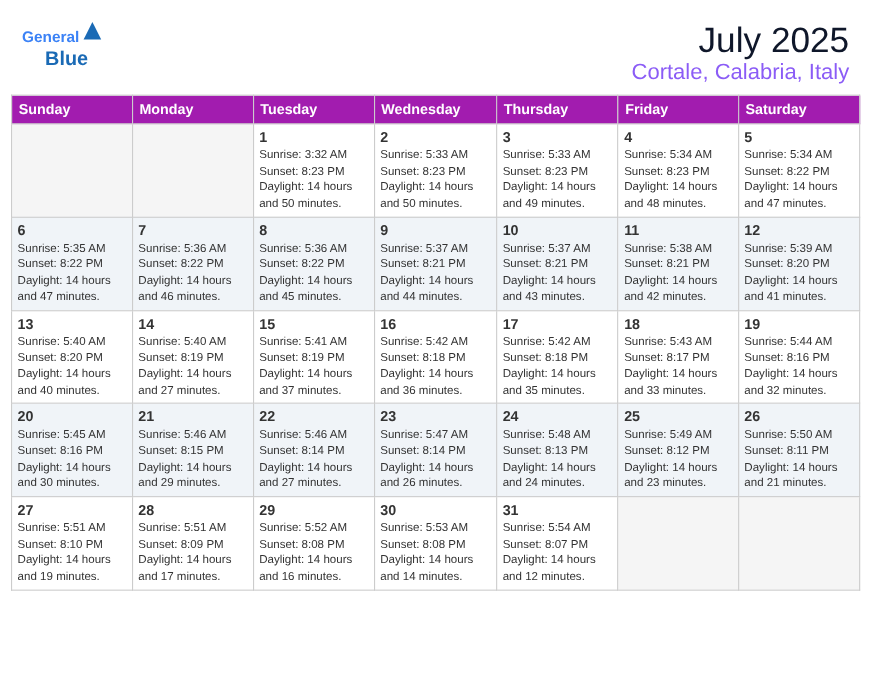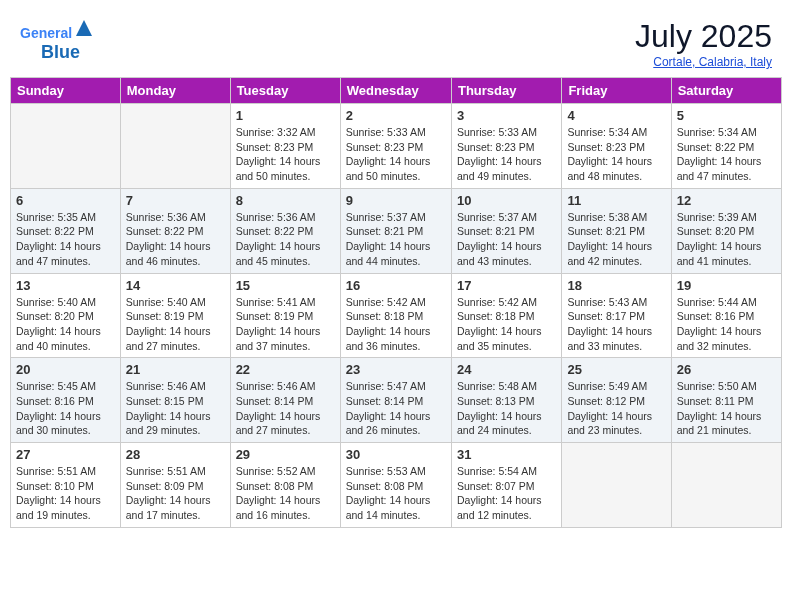--- a/index.html
+++ b/index.html
@@ -38,23 +38,22 @@
     }
     .title-block {
       text-align: right;
     }
     .month-title {
       font-size: 32px;
       color: #0f172a;
       font-weight: normal;
     }
     .subtitle {
-      font-size: 12px;
-      color: #1d4ed8;
-      text-decoration: underline;
+      font-size: 20px;
+      color: #8b5cf6;
     }
     .calendar {
       width: 100%;
       border-collapse: collapse;
       margin-top: 4px;
     }
     .calendar th {
       background-color: #a21caf;
       color: #fff;
       text-align: left;

